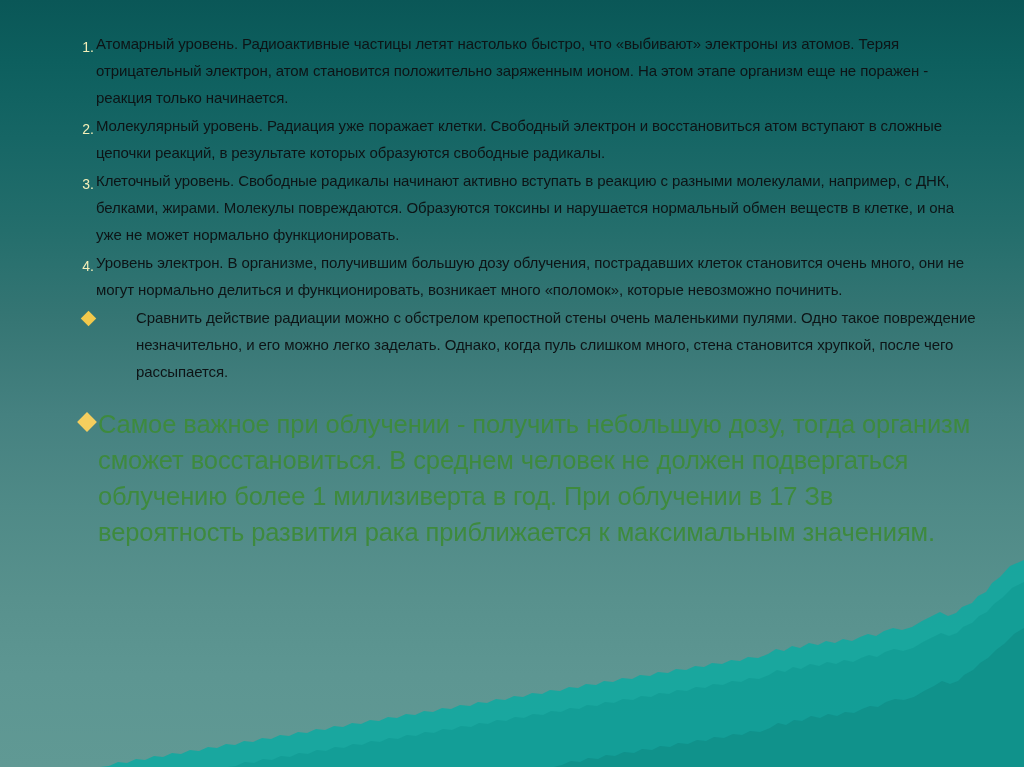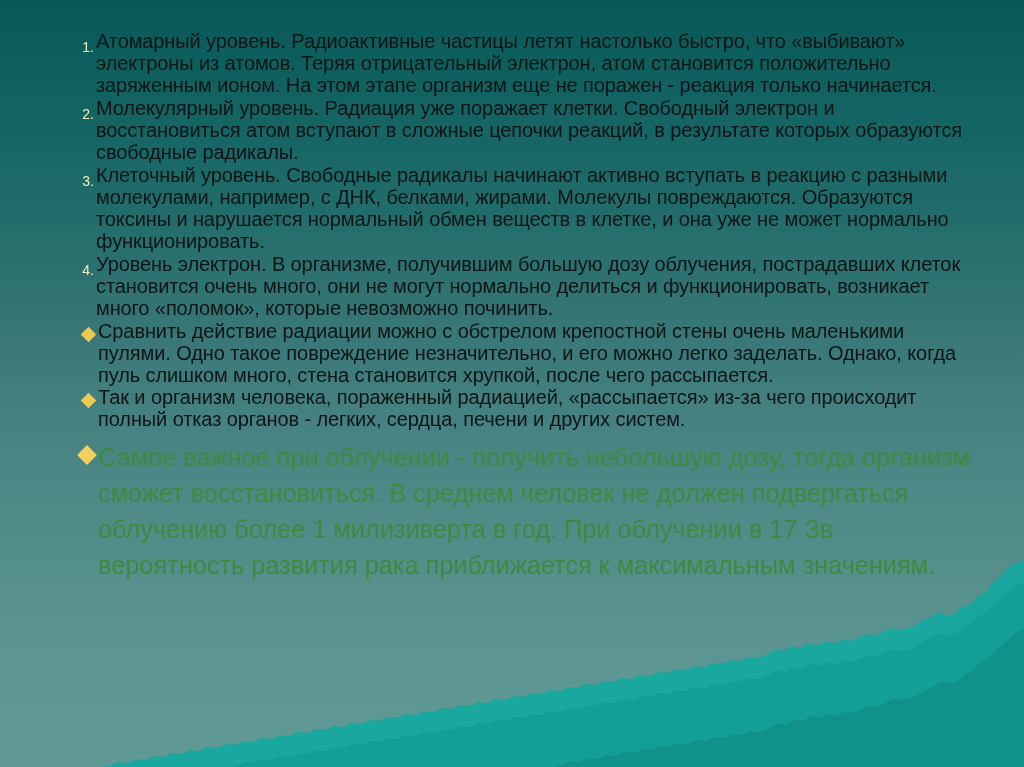--- a/index.html
+++ b/index.html
@@ -78,42 +78,42 @@
     transform: rotate(45deg);
   }
   .dia.big {
     width: 14px;
     height: 14px;
     background: #f5ce5e;
   }
   .body-text {
     flex: 1 1 auto;
     color: #0d1416;
-    font-size: 20px;
-    line-height: 22px;
+    font-size: 15px;
+    line-height: 27px;
     letter-spacing: -0.1px;
     padding-right: 34px;
   }
   .accent-text {
     flex: 1 1 auto;
     color: #3e8a3e;
     font-size: 25.5px;
     line-height: 36px;
     letter-spacing: -0.1px;
     padding-right: 34px;
   }
   #list-wrap {
     position: absolute;
     left: 56px;
     top: 30px;
     width: 960px;
   }
   .gap-num { margin-bottom: 1px; }
-  .gap-dia { margin-bottom: 0px; }
-  #final-item { margin-top: 9px; }
+  .gap-dia { margin-bottom: 0px; gap: 38px; }
+  #final-item { margin-top: 21px; }
 </style>
 </head>
 <body>
 
 <div id="slide">
 
   <svg id="mountain" viewBox="0 0 1024 767" preserveAspectRatio="none">
     <path d="M1024,560 L1010,566 L1000,577 L992,583 L986,592 L978,596 L972,603
              L962,607 L956,613 L948,616 L940,612 L932,616 L922,621 L912,627
              L902,630 L893,628 L884,631 L876,636 L868,634 L860,637 L852,641
@@ -178,26 +178,20 @@
           <span class="body-text">Уровень электрон. В организме, получившим большую дозу облучения, пострадавших клеток становится очень много, они не могут нормально делиться и функционировать, возникает много «поломок», которые невозможно починить.</span>
         </li>
 
         <li class="item gap-dia">
           <span class="marker-dia">
             <span class="dia"></span>
           </span>
           <span class="body-text">Сравнить действие радиации можно с обстрелом крепостной стены очень маленькими пулями. Одно такое повреждение незначительно, и его можно легко заделать. Однако, когда пуль слишком много, стена становится хрупкой, после чего рассыпается.</span>
         </li>
 
-        <li class="item gap-dia">
-          <span class="marker-dia">
-            <span class="dia"></span>
-          </span>
-          <span class="body-text">Так и организм человека, пораженный радиацией, «рассыпается» из-за чего происходит полный отказ органов - легких, сердца, печени и других систем.</span>
-        </li>
 
         <li class="item" id="final-item">
           <span class="marker-dia">
             <span class="dia big"></span>
           </span>
           <span class="accent-text">Самое важное при облучении - получить небольшую дозу, тогда организм сможет восстановиться. В среднем человек не должен подвергаться облучению более 1 милизиверта в год. При облучении в 17 Зв вероятность развития рака приближается к максимальным значениям.</span>
         </li>
 
       </ul>
     </div>

